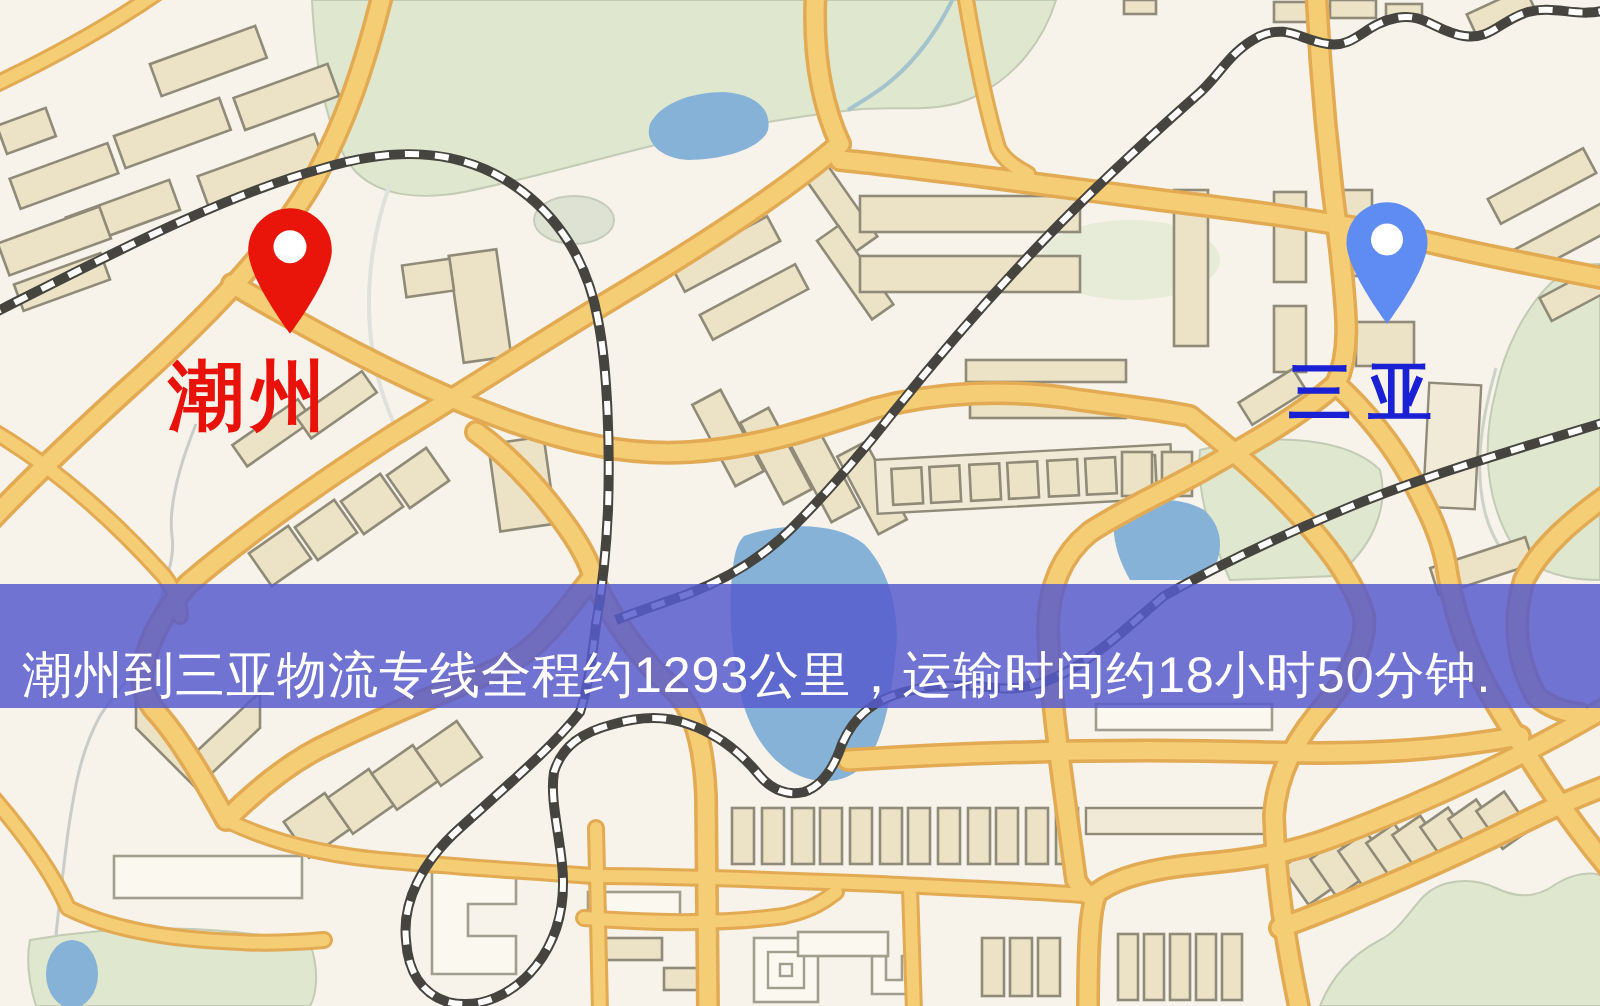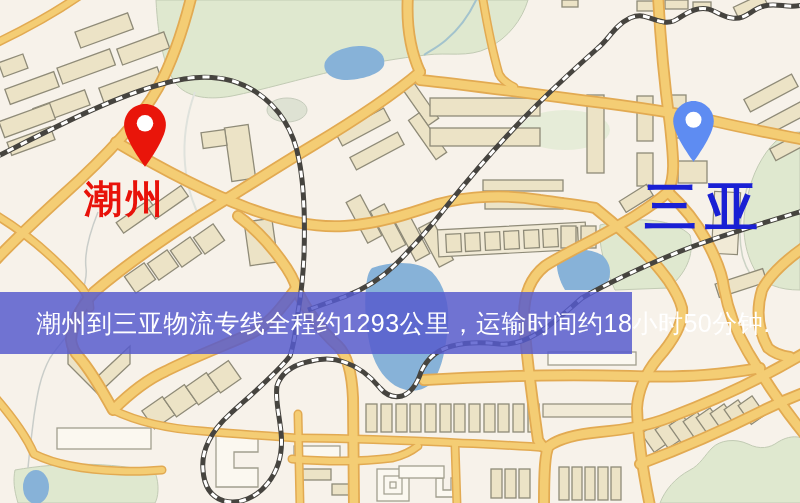--- a/index.html
+++ b/index.html
@@ -27,38 +27,38 @@
   .hollow{fill:none;stroke:#a19e8e;stroke-width:1.2;}
   g.casing{stroke:var(--road-casing,#e2aa52);stroke-width:12;fill:none;stroke-linecap:round;stroke-linejoin:round;}
   g.roadfill{stroke:var(--road-fill,#f4cd74);stroke-width:8.5;fill:none;stroke-linecap:round;stroke-linejoin:round;}
   g.casing-minor{stroke:var(--road-casing,#e2aa52);stroke-width:9;fill:none;stroke-linecap:round;stroke-linejoin:round;}
   g.roadfill-minor{stroke:var(--road-fill,#f4cd74);stroke-width:6;fill:none;stroke-linecap:round;stroke-linejoin:round;}
   g.rail-base{stroke:var(--railway,#46443f);stroke-width:5;fill:none;stroke-linecap:butt;}
   g.rail-dash{stroke:#ffffff;stroke-width:3;fill:none;stroke-dasharray:7 8;stroke-linecap:butt;}
 
   
   .banner{
-    position:absolute;left:0;top:292px;width:632px;height:62px;
+    position:absolute;left:0;top:292px;width:800px;height:62px;
     background:var(--banner-bg-rgba,rgba(86,90,205,0.84));
-    display:flex;align-items:center;box-sizing:border-box;padding-left:36px;
+    display:flex;align-items:flex-end;box-sizing:border-box;padding-left:11px;
   }
   .banner span{
     color:var(--banner-text,#ffffff);font-size:25px;letter-spacing:0.5px;font-weight:500;
     white-space:nowrap;
   }
 
   
   .pin{position:absolute;}
   .pin-origin{left:123px;top:103px;width:44px;height:66px;}
   .pin-dest{left:671px;top:100px;width:45px;height:64px;}
 
   
   .city-label{position:absolute;font-weight:700;line-height:1;white-space:nowrap;}
   .label-origin{left:84px;top:180px;font-size:38px;color:var(--origin-label,#e8120a);letter-spacing:3px;}
-  .label-dest{left:644px;top:180px;font-size:53px;color:var(--dest-label,#1a20d4);letter-spacing:8px;}
+  .label-dest{left:644px;top:180px;font-size:32px;color:var(--dest-label,#1a20d4);letter-spacing:8px;}
 </style>
 </head>
 <body>
 
 <div class="map-root">
 <svg width="800" height="503" viewBox="0 0 800 503">
   <defs>
 
     <path id="r1" d="M 192,-6 C 182,35 172,62 158,88 C 138,124 100,162 62,196 C 38,218 12,242 -8,264"></path>
     <path id="r2" d="M 408,-6 C 406,25 410,50 420,72"></path>

